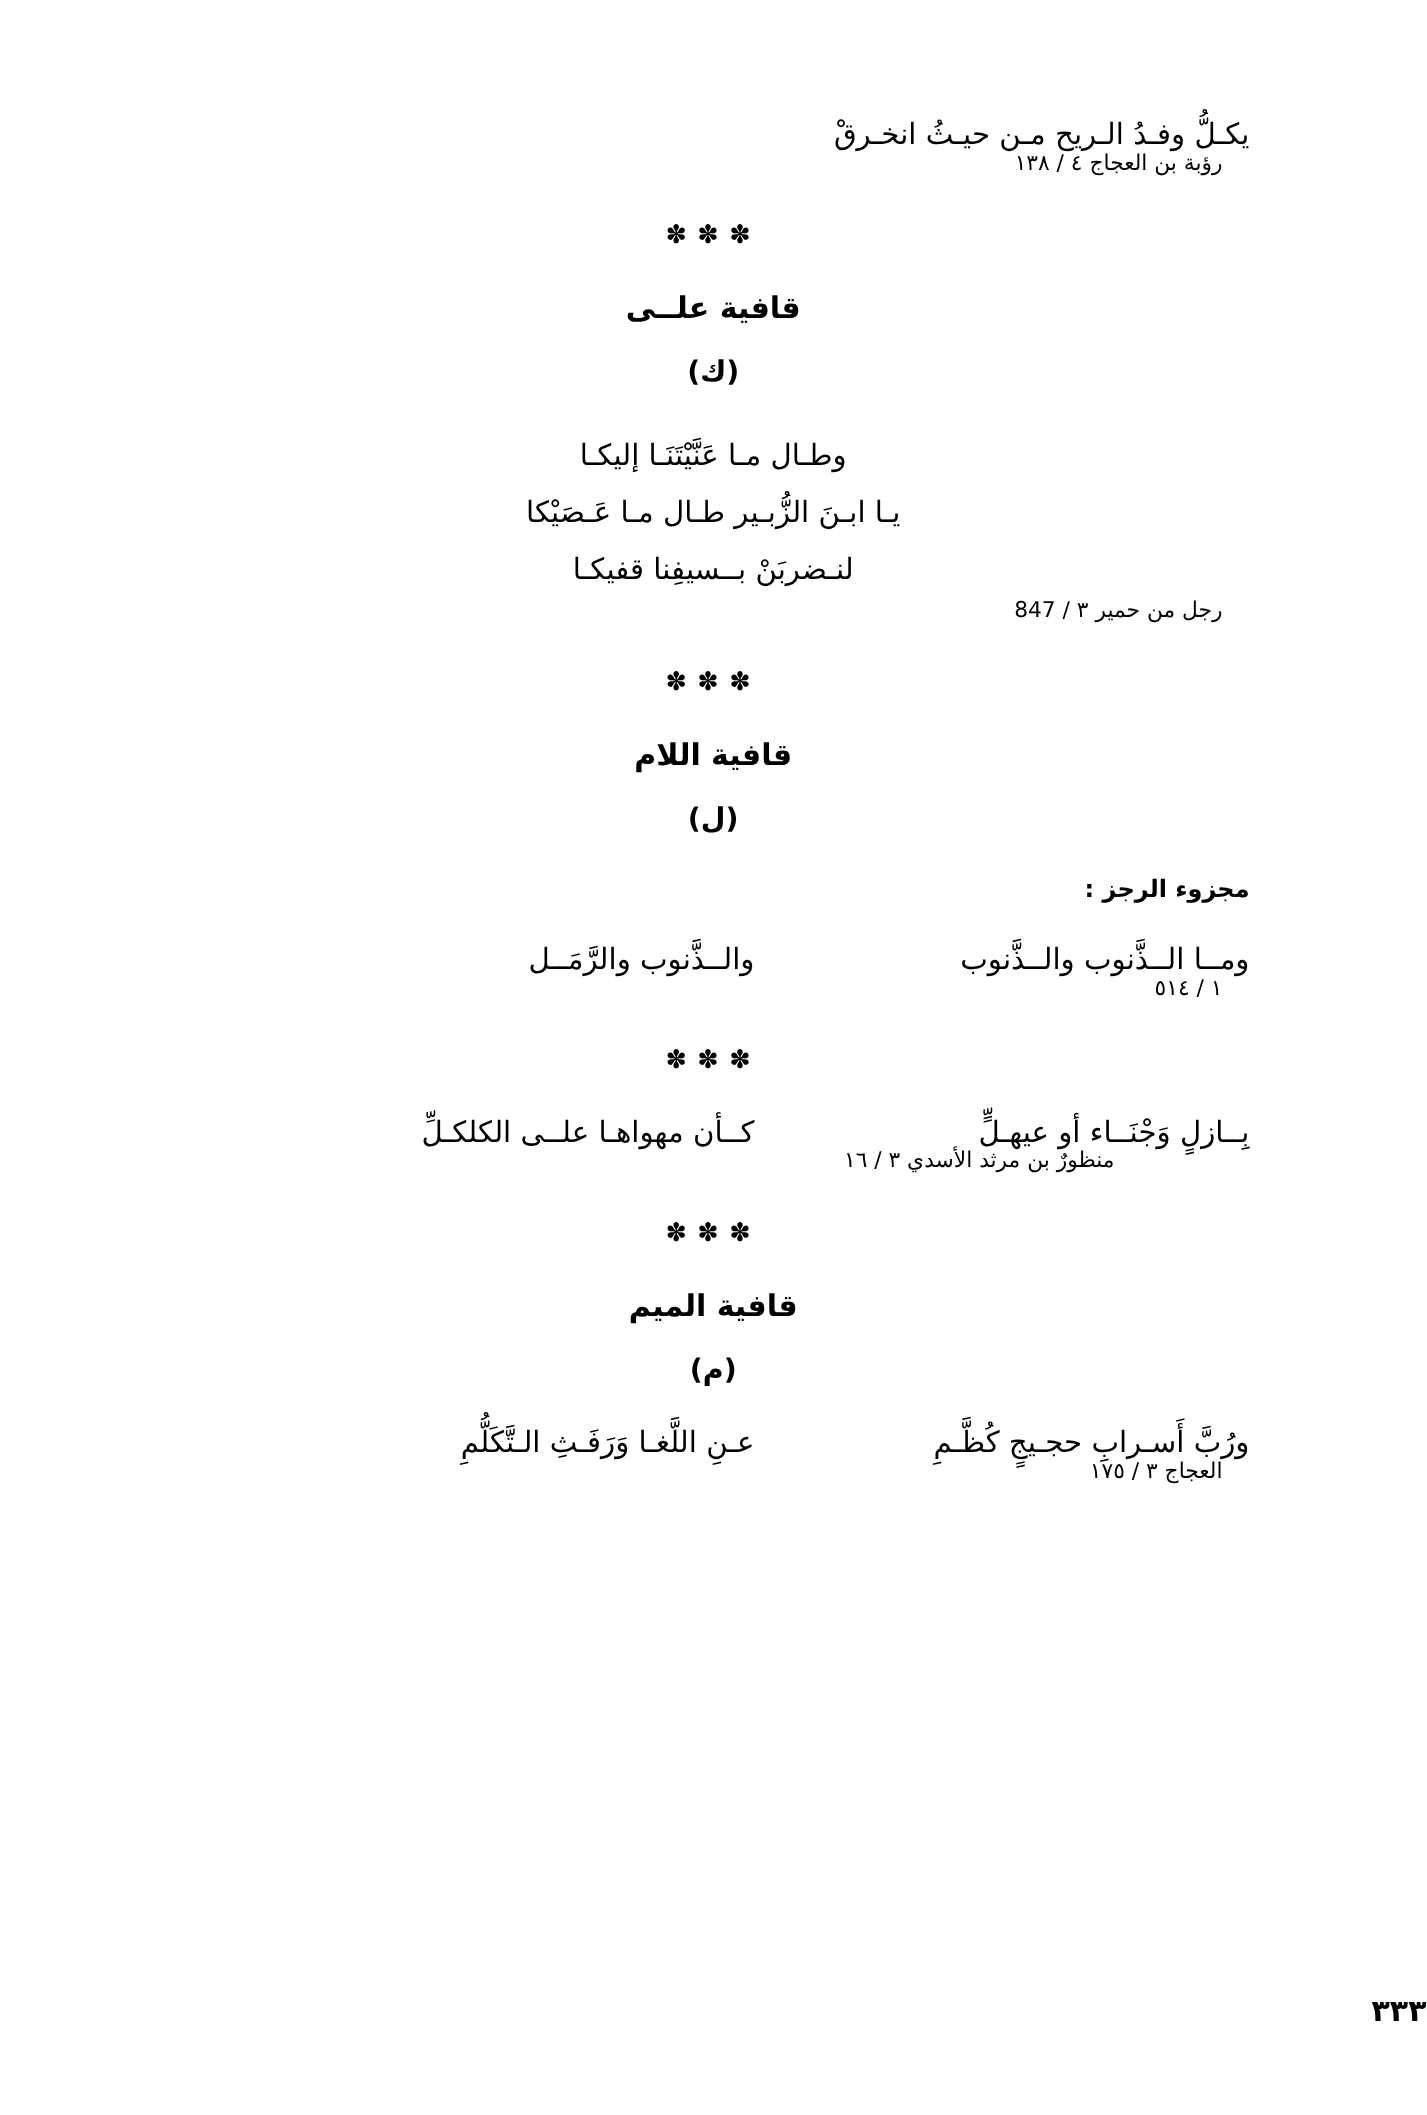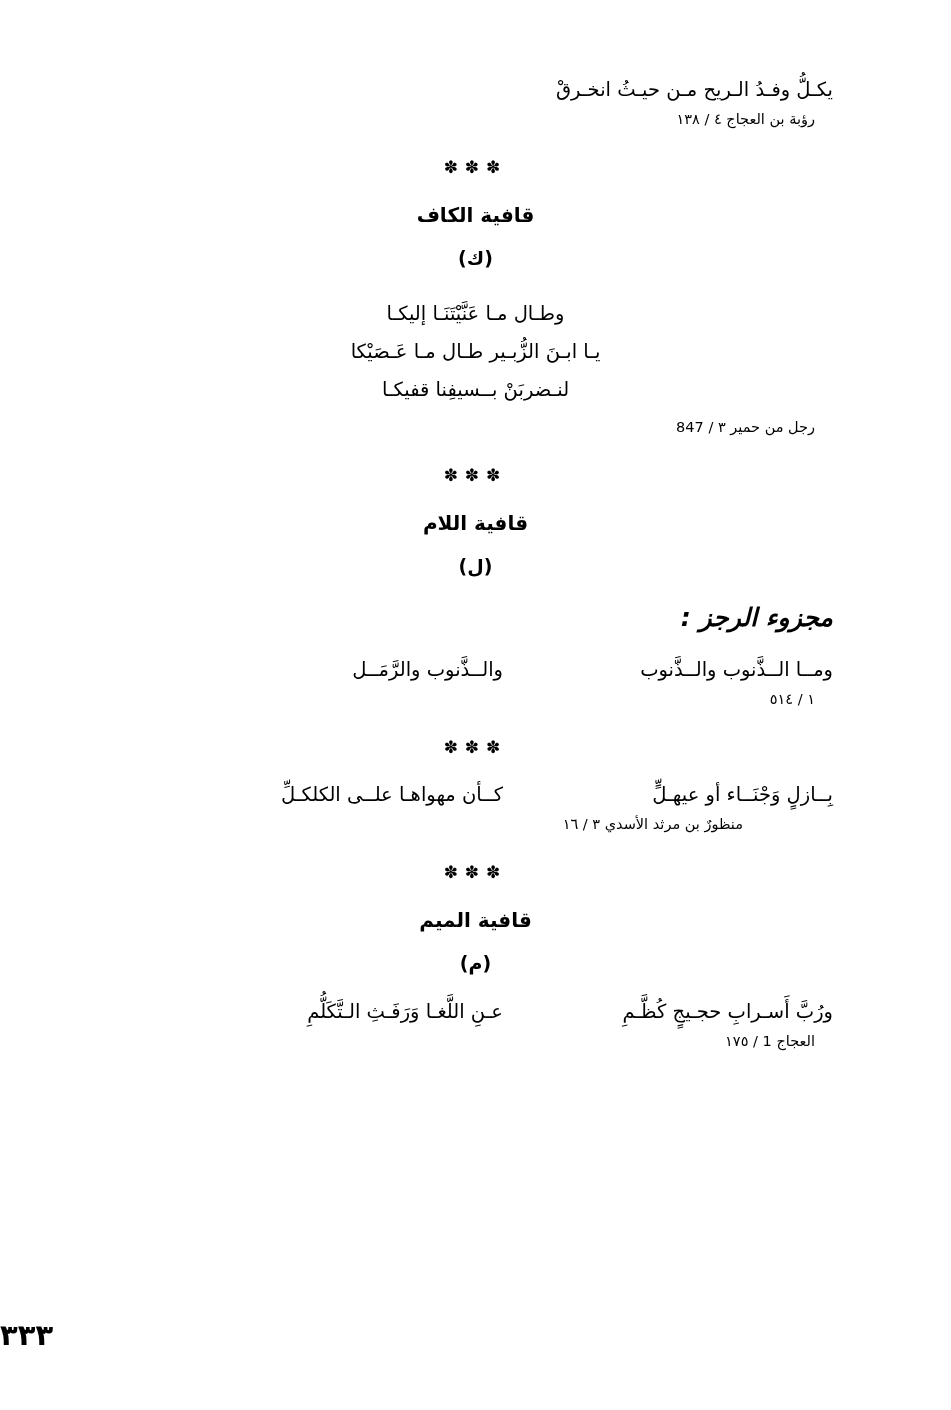--- a/index.html
+++ b/index.html
@@ -50,21 +50,21 @@
   .verse-center {
     text-align: center;
     font-size: 19.5px;
     line-height: 1.95;
   }
 
   
   .attribution {
     font-size: 14.5px;
     text-align: right;
-    margin-top: 10px;
+    margin-top: 0;
     direction: rtl;
   }
   .attribution.indent-1 { padding-right: 18px; }
   .attribution.indent-2 { padding-right: 90px; }
 
   
   .sep {
     text-align: center;
     letter-spacing: 7px;
     font-size: 17px;
@@ -82,33 +82,32 @@
   }
   .letter-mark {
     text-align: center;
     font-size: 19px;
     font-weight: bold;
     margin: 0 0 26px 0;
   }
   .meter-label {
     text-align: right;
     font-weight: bold;
-    font-size: 25px;
+    font-size: 16px;
     margin: 0 0 26px 0;
-    font-style: italic;
   }
 
   
   .folio {
     position: absolute;
     bottom: 58px;
     left: 0;
     right: 0;
-    text-align: left;
-    font-size: 29px;
+    text-align: right;
+    font-size: 20px;
     font-weight: bold;
     letter-spacing: 1px;
   }
 
   .block { margin-bottom: 0; }
 </style>
 </head>
 <body>
 
 <div class="page">
@@ -116,21 +115,21 @@
   <div class="block">
     <div class="verse-line">
       <span class="hemistich first">يكـلُّ وفـدُ الـريح مـن حيـثُ انخـرقْ</span>
     </div>
     <div class="attribution indent-1">رؤبة بن العجاج ٤ / ١٣٨</div>
   </div>
 
   <div class="sep">✽✽✽</div>
 
   <div class="block">
-    <div class="chapter-heading">قافية الكاف</div>
+    <div class="chapter-heading">قافية علــى</div>
     <div class="letter-mark">(ك)</div>
     <div class="verse-center">
       <div>وطـال مـا عَنَّيْتَنَـا إليكـا</div>
       <div>يـا ابـنَ الزُّبـير طـال مـا عَـصَيْكا</div>
       <div>لنـضربَنْ بــسيفِنا قفيكـا</div>
     </div>
     <div class="attribution indent-1">رجل من حمير ٣ / 847</div>
   </div>
 
   <div class="sep">✽✽✽</div>
@@ -158,18 +157,18 @@
 
   <div class="sep">✽✽✽</div>
 
   <div class="block">
     <div class="chapter-heading">قافية الميم</div>
     <div class="letter-mark">(م)</div>
     <div class="verse-line">
       <span class="hemistich first">ورُبَّ أَسـرابِ حجـيجٍ كُظَّـمِ</span>
       <span class="hemistich second">عـنِ اللَّغـا وَرَفَـثِ الـتَّكَلُّمِ</span>
     </div>
-    <div class="attribution indent-1">العجاج 1 / ١٧٥</div>
+    <div class="attribution indent-1">العجاج ٣ / ١٧٥</div>
   </div>
 
   <div class="folio">٣٣٣</div>
 
 </div>
 
 </body></html>

